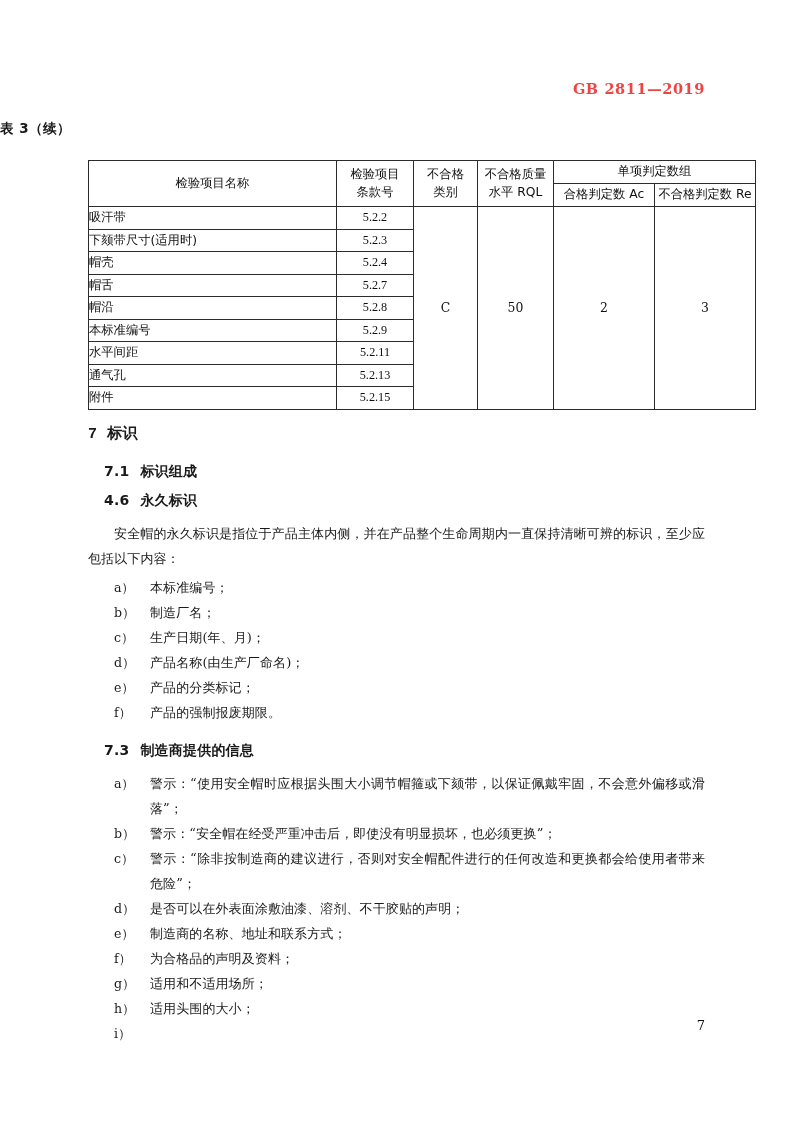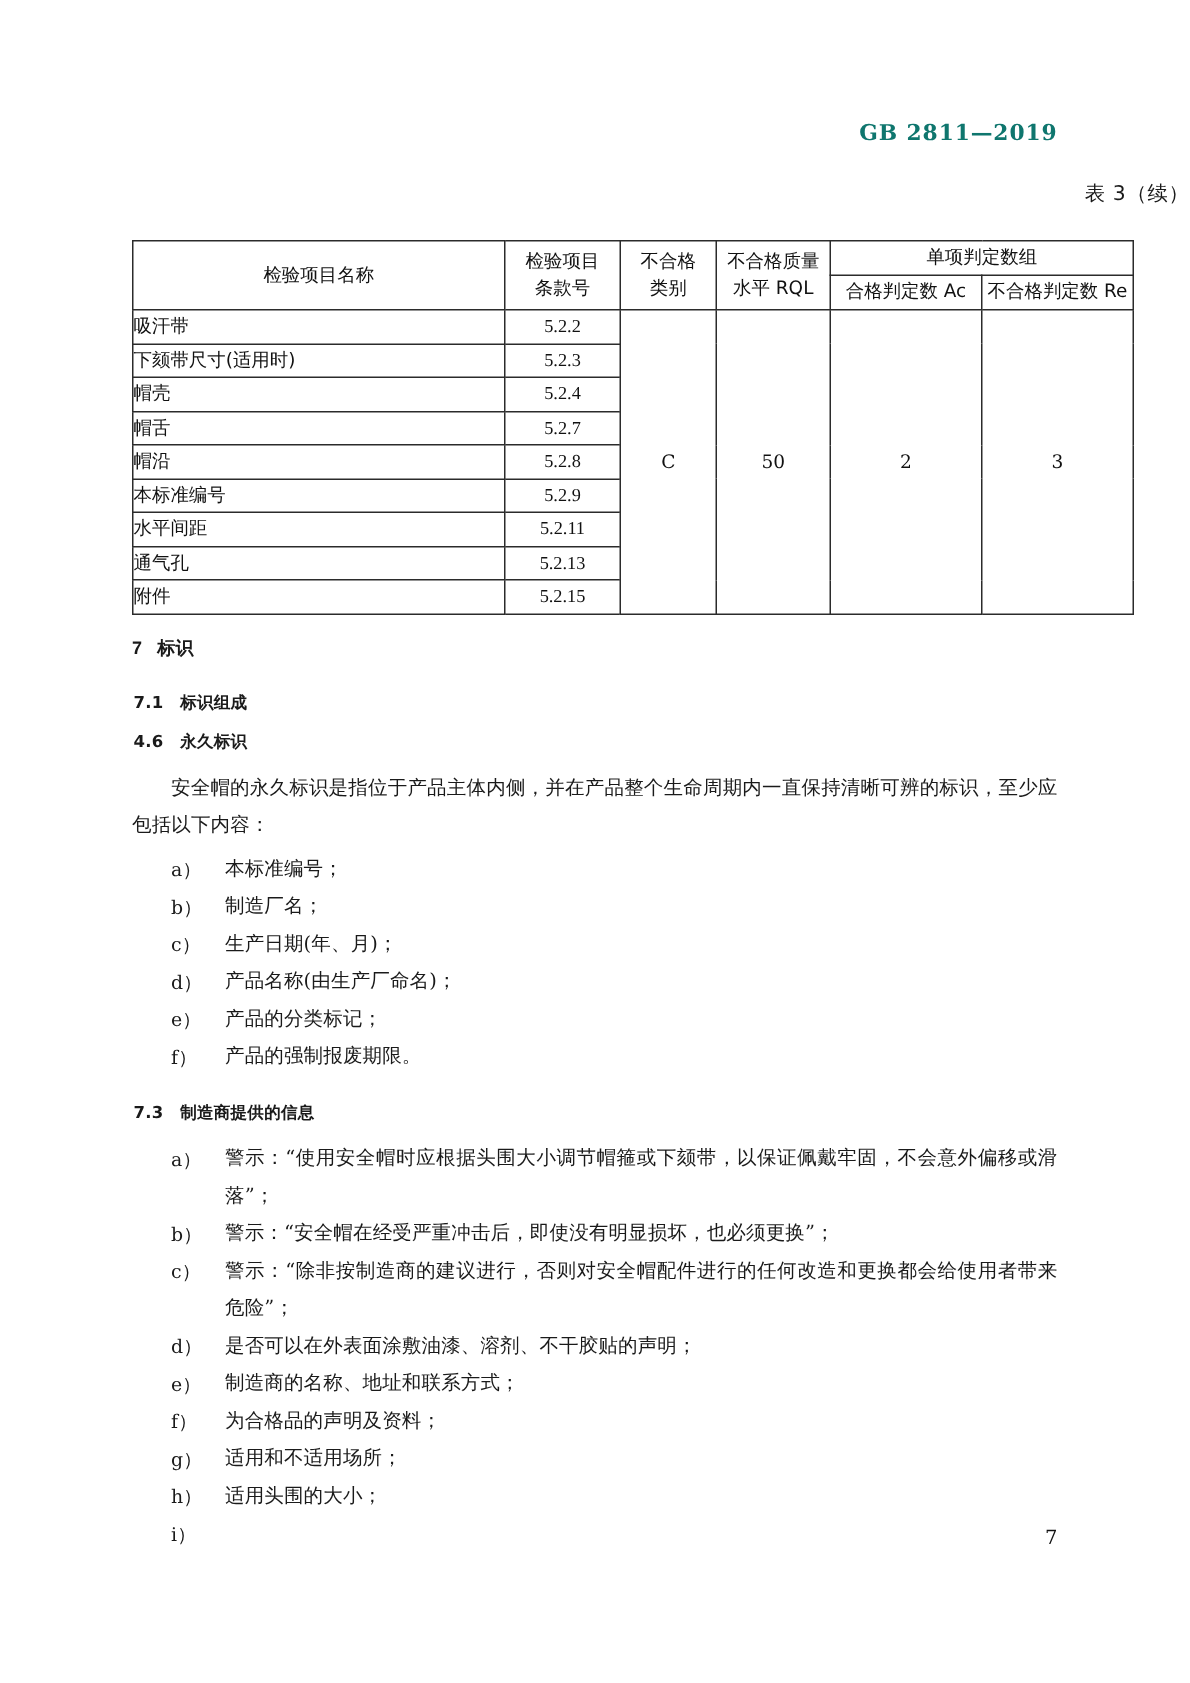--- a/index.html
+++ b/index.html
@@ -24,32 +24,32 @@
 
   
   .std-header {
     position: absolute;
     right: 88px;
     top: 80px;
     font-family: "DejaVu Serif", "Liberation Serif", serif;
     font-size: 14.5px;
     font-weight: bold;
     letter-spacing: 0.6px;
-    color: #0f766e;
+    color: #ef4444;
     white-space: nowrap;
   }
 
   
   .table-caption {
     position: absolute;
     left: 0; right: 0;
     top: 120px;
-    text-align: right;
+    text-align: left;
     font-size: 13.5px;
-    font-weight: normal;
+    font-weight: bold;
     font-family: "DejaVu Sans", "Liberation Sans", sans-serif;
     letter-spacing: 0.5px;
   }
 
   
   .tbl-wrap {
     position: absolute;
     left: 88px;
     top: 160px;
     width: 617px;
@@ -102,32 +102,32 @@
   .col-re    { width: 101px; }
 
   
   .content {
     position: absolute;
     left: 88px;
     top: 424px;
     width: 617px;
   }
   .h1 {
-    font-family: Liberation Sans, sans-serif;
-    font-size: 12px;
+    font-family: Liberation Mono, monospace;
+    font-size: 15px;
     font-weight: bold;
     margin: 0 0 20px 0;
     letter-spacing: 0.2px;
   }
   .h1 .num { margin-right: 10px; }
   .h2 {
     font-family: "DejaVu Sans", "Liberation Sans", sans-serif;
-    font-size: 11px;
+    font-size: 14px;
     font-weight: bold;
-    margin: 0 0 11px 1px;
+    margin: 0 0 11px 16px;
     letter-spacing: 0.2px;
   }
   .h2 .num { margin-right: 11px; }
   .para {
     font-size: 13px;
     line-height: 25px;
     margin: 0 0 4px 0;
     text-indent: 26px;
     text-align: justify;
     letter-spacing: 0.1px;

